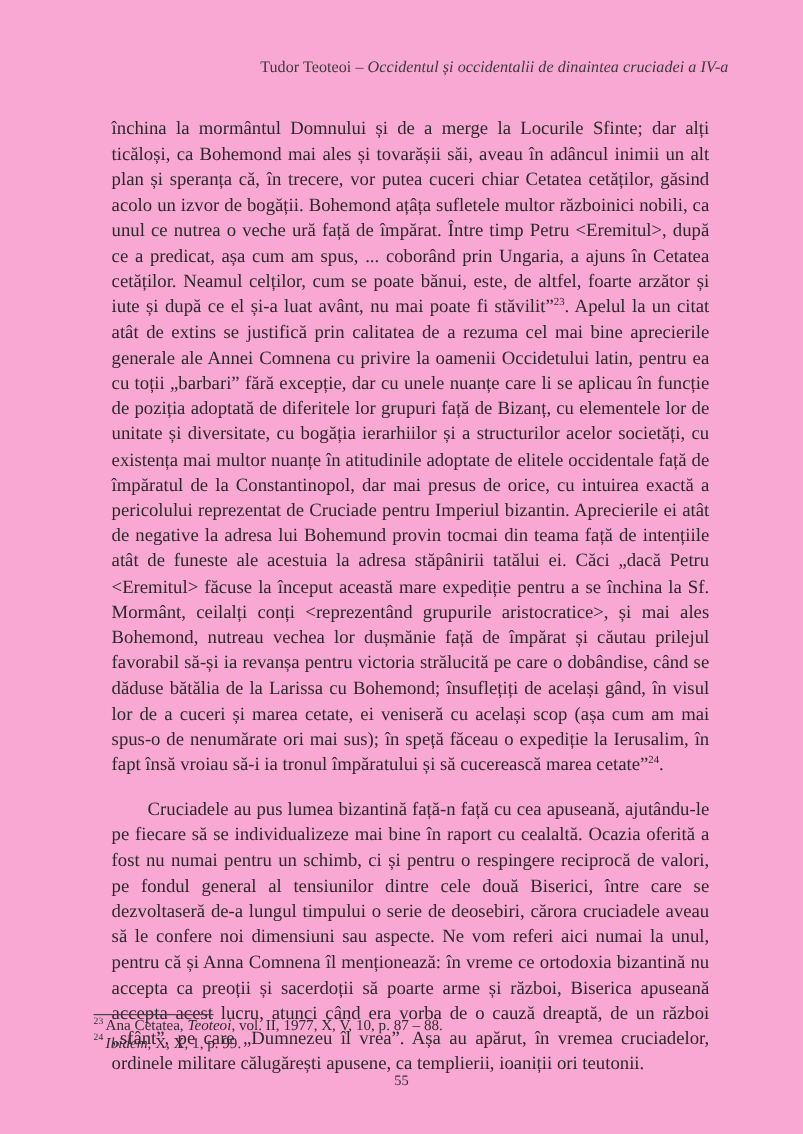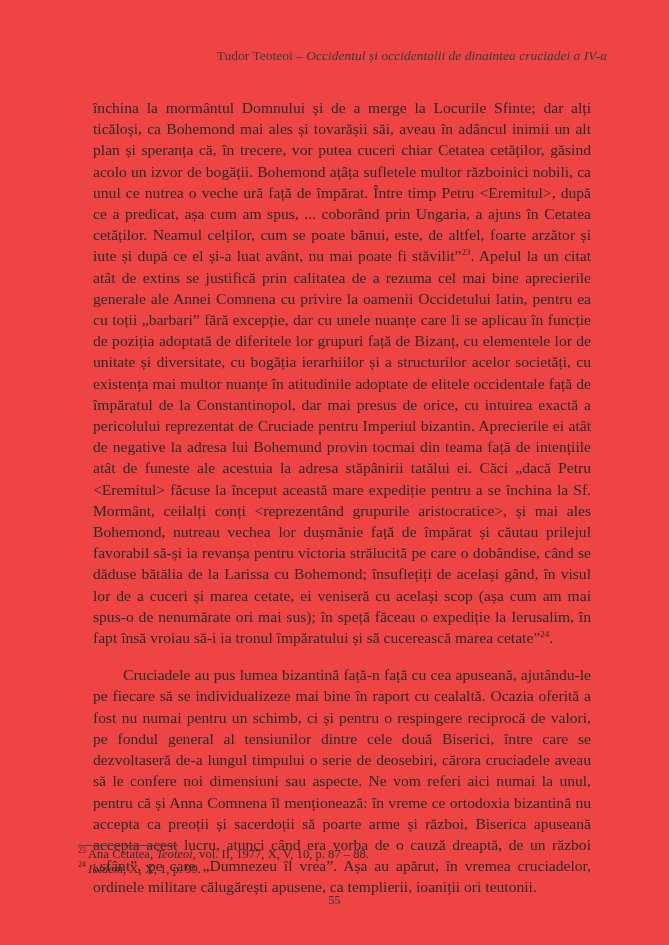--- a/index.html
+++ b/index.html
@@ -13,21 +13,21 @@
     position: relative;
     overflow: hidden;
     font-family: "Liberation Serif", "DejaVu Serif", serif;
     color: #2a2a2a;
   }
   .page {
     position: absolute;
     left: 0; top: 0;
     width: 669px;
     height: 945px;
-    background: #ef4444;
+    background: #f9a8d4;
   }
   .running-header {
     position: absolute;
     top: 48px;
     right: 62px;
     font-size: 13.4px;
     color: #3a3a3a;
     white-space: nowrap;
     letter-spacing: 0.05px;
   }

